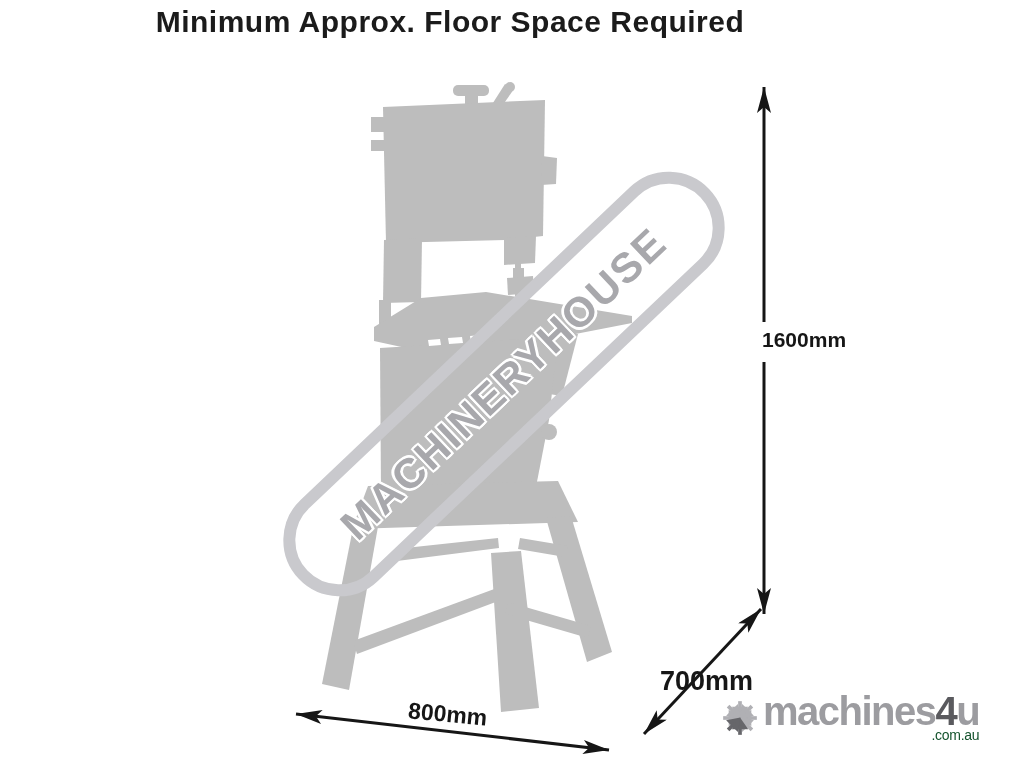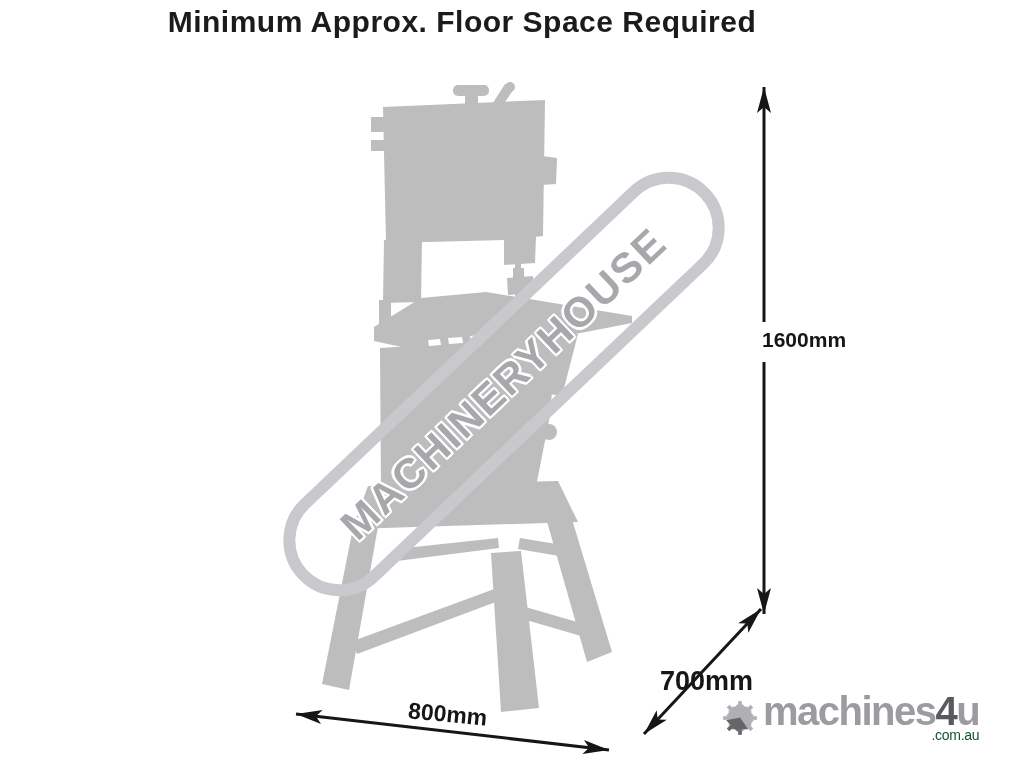--- a/index.html
+++ b/index.html
@@ -3,21 +3,21 @@
 <meta charset="utf-8">
 <style>
   * { margin: 0; padding: 0; box-sizing: border-box; }
   html, body { width: 1024px; height: 768px; background: #ffffff; overflow: hidden;
     font-family: "Liberation Sans", sans-serif; }
   #stage { position: relative; width: 1024px; height: 768px; background: #ffffff; }
 
   .layer { position: absolute; left: 0; top: 0; }
 
   #page-title {
-    position: absolute; left: 12px; top: 5px; width: 900px;
+    position: absolute; left: 0; top: 5px; width: 900px;
     text-align: center; font-size: 30px; font-weight: bold; color: #1b1b1b;
     letter-spacing: 0.5px;
   }
 
   
   #watermark-capsule {
     position: absolute; left: 221px; top: 328px; width: 566px; height: 112px;
     border: 12px solid #c9c9cd; border-radius: 60px;
     transform: rotate(-43.5deg);
     display: flex; align-items: center; justify-content: center;

